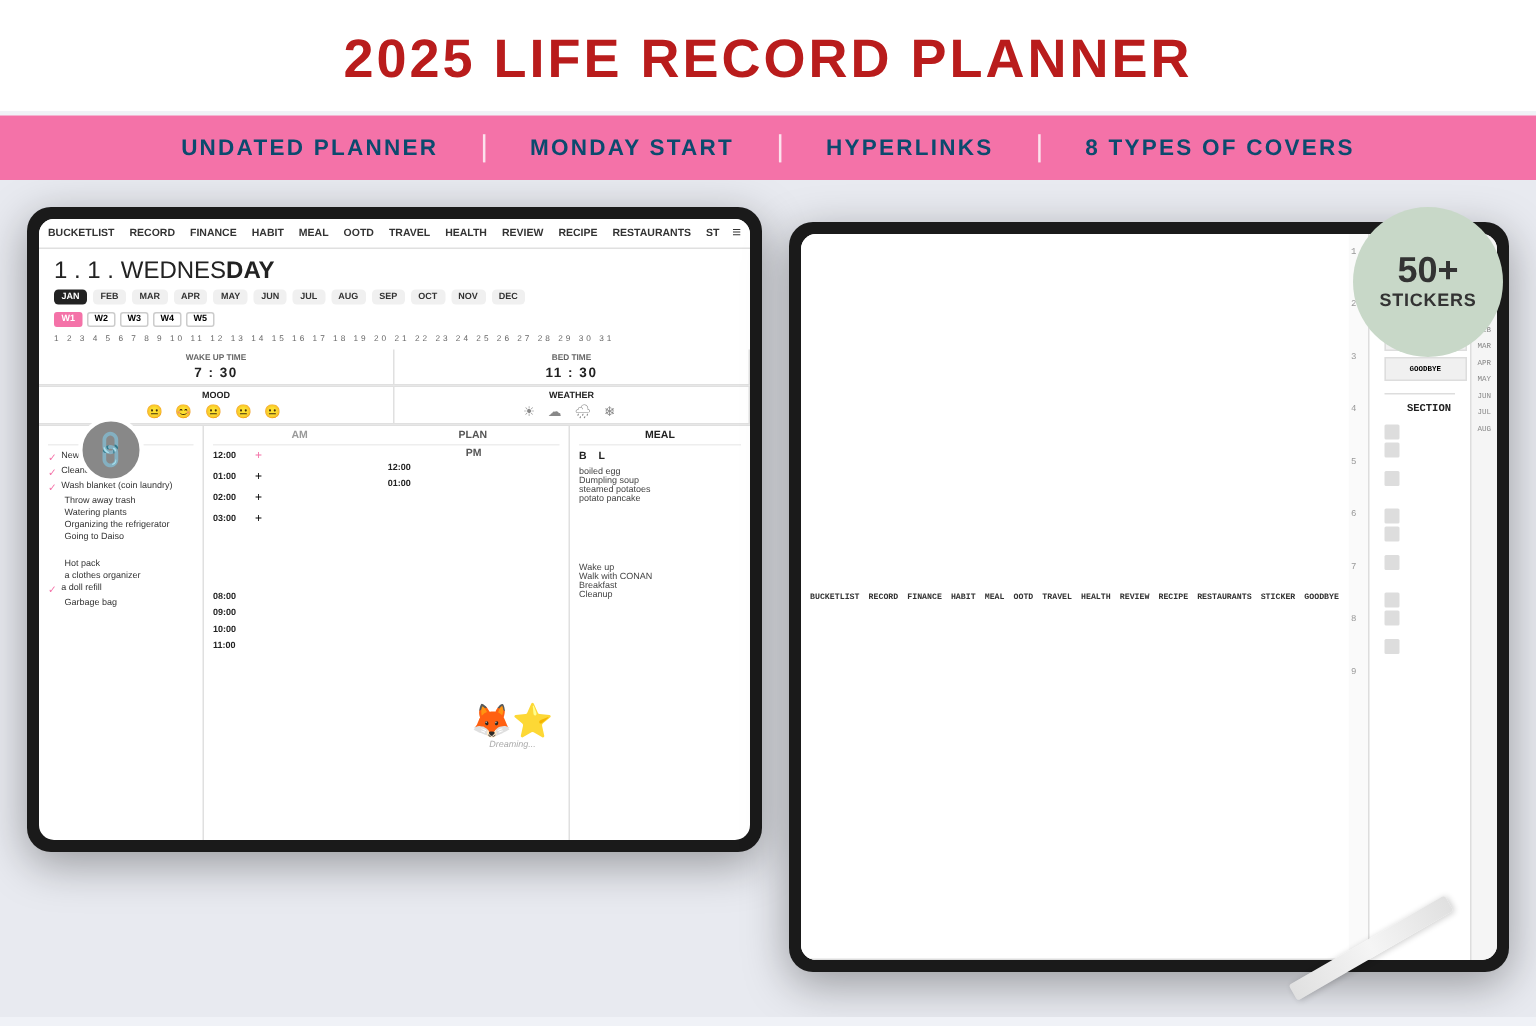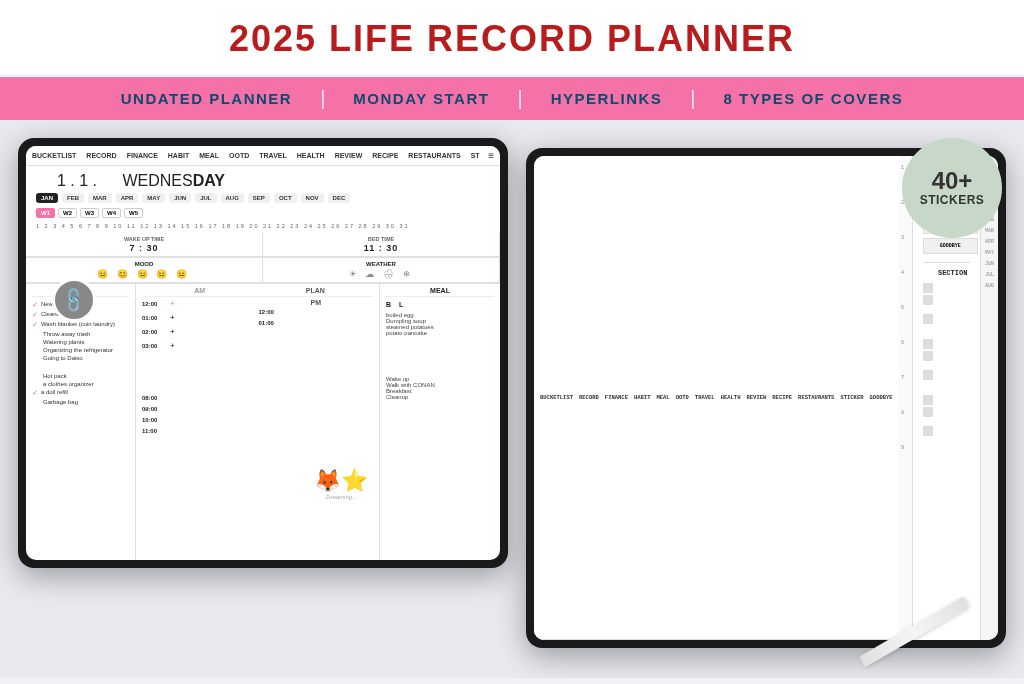--- a/index.html
+++ b/index.html
@@ -115,21 +115,21 @@
       padding: 6px 10px 4px;
       display: flex;
       flex-direction: column;
       gap: 3px;
     }
     .daily-date {
       font-size: 16px;
       font-weight: 900;
       color: #222;
     }
-    .daily-date span { font-weight: 400; margin-left: 21px; }
+    .daily-date span { font-weight: 400; }
     .month-tabs {
       display: flex;
       gap: 4px;
     }
     .month-tab {
       font-size: 6px;
       padding: 2px 5px;
       border-radius: 3px;
       font-weight: 700;
       color: #333;
@@ -407,21 +407,21 @@
   <span class="banner-item">MONDAY START</span>
   <span class="banner-sep">|</span>
   <span class="banner-item">HYPERLINKS</span>
   <span class="banner-sep">|</span>
   <span class="banner-item">8 TYPES OF COVERS</span>
 </div>
 
 <div class="main-content">
 
   <div class="sticker-badge">
-    <span class="sticker-badge-num">40+</span>
+    <span class="sticker-badge-num">50+</span>
     <span class="sticker-badge-text">STICKERS</span>
   </div>
 
   <div class="link-circle">
     <span class="link-icon">🔗</span>
   </div>
 
   <div class="planner-left">
     <div class="planner-left-inner">
       <div class="full-planner-left">

